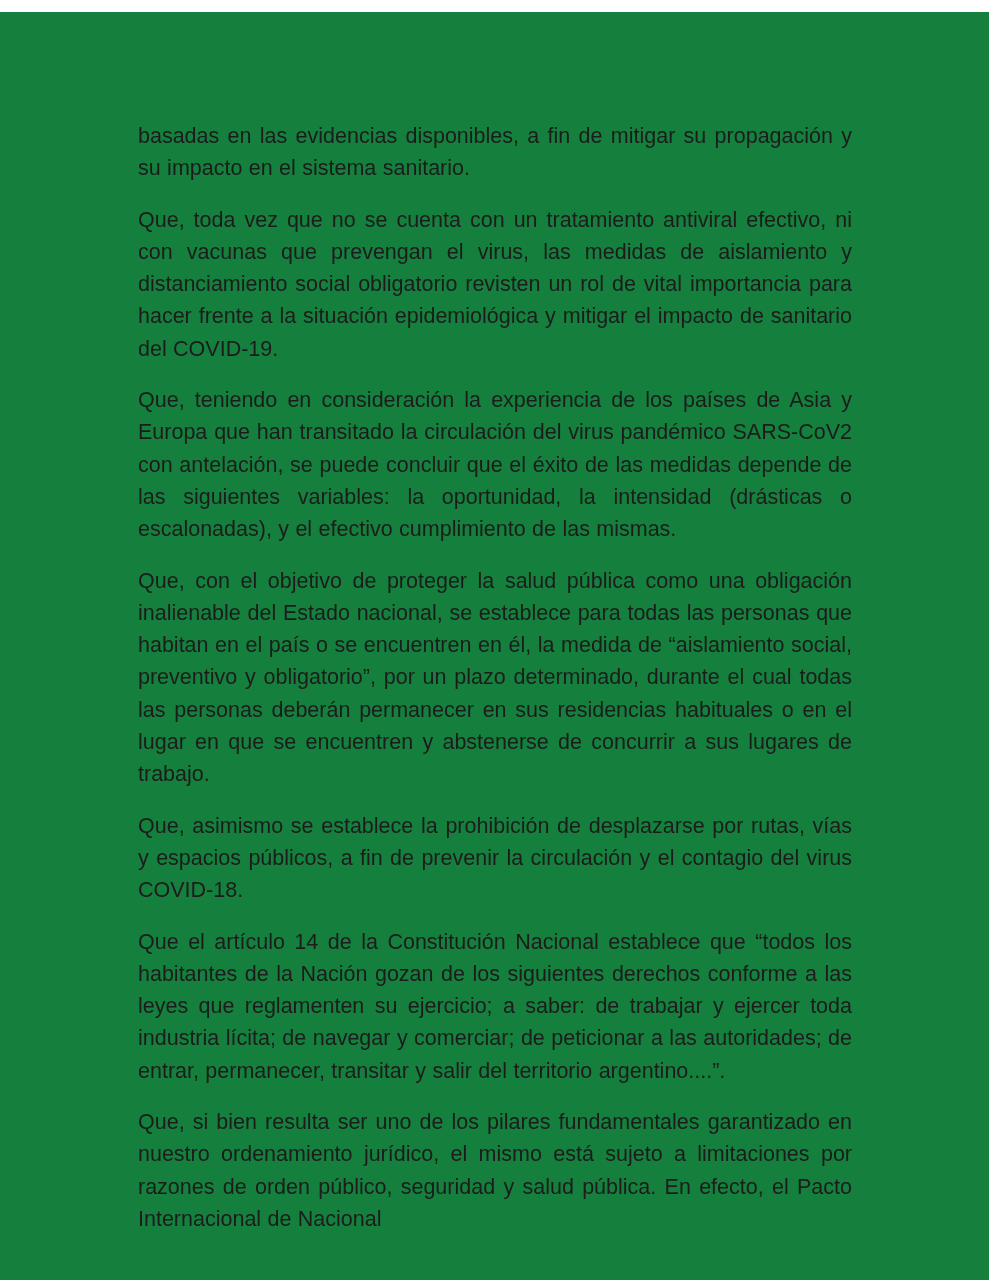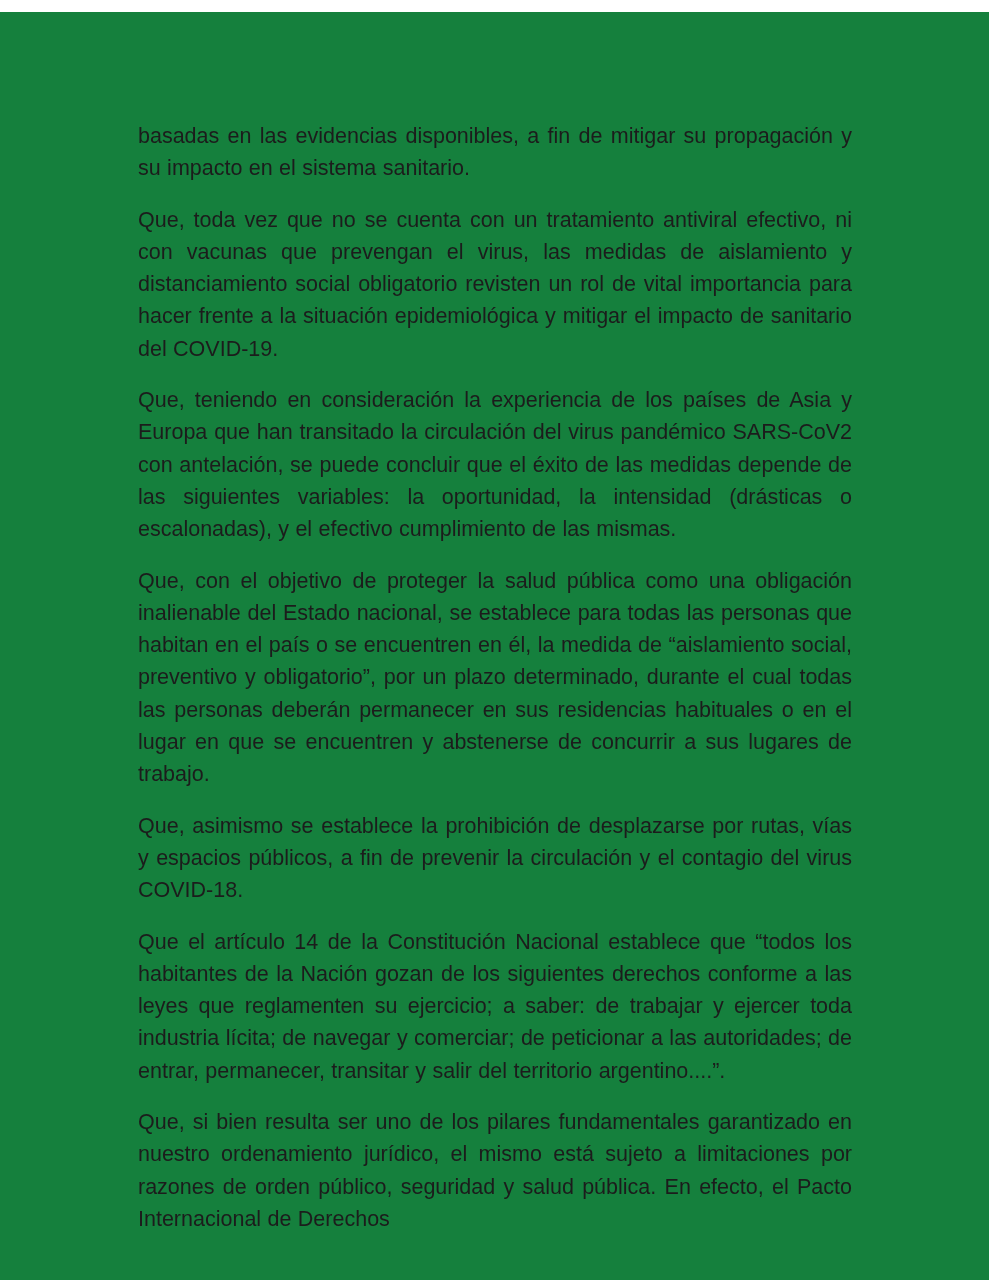--- a/index.html
+++ b/index.html
@@ -43,15 +43,15 @@
 <body>
 
 <div class="page">
   <div class="text-block">
     <p class="para">basadas en las evidencias disponibles, a fin de  mitigar su propagación y su impacto en el sistema sanitario.</p>
     <p class="para">Que, toda vez que no se cuenta con un tratamiento antiviral efectivo, ni con vacunas que prevengan el virus, las medidas de aislamiento y distanciamiento social obligatorio revisten un rol de vital importancia para hacer frente a la situación epidemiológica y mitigar el impacto de sanitario del COVID-19.</p>
     <p class="para">Que, teniendo en consideración la experiencia de los países de Asia y Europa que han transitado la circulación del virus pandémico  SARS-CoV2  con antelación, se puede concluir que el éxito de las medidas depende de las siguientes variables: la oportunidad, la intensidad (drásticas o escalonadas), y el efectivo cumplimiento de las mismas.</p>
     <p class="para">Que, con el objetivo de proteger la salud pública como una obligación inalienable del Estado nacional, se establece para todas las personas que habitan en el país o se encuentren en él, la medida de “aislamiento social, preventivo y obligatorio”, por un plazo determinado, durante el cual  todas las personas deberán permanecer en sus residencias habituales o en el lugar en que se encuentren y abstenerse de concurrir a sus lugares de trabajo.</p>
     <p class="para">Que, asimismo se establece la prohibición de desplazarse por rutas, vías y espacios públicos,  a fin de prevenir la circulación y el contagio del virus COVID-18.</p>
     <p class="para">Que el artículo 14 de la Constitución Nacional establece que “todos los habitantes de la Nación gozan de los siguientes derechos conforme a las leyes que reglamenten su ejercicio; a saber: de trabajar y ejercer toda industria lícita; de navegar y comerciar; de peticionar a las autoridades; de entrar, permanecer, transitar y salir del territorio argentino....”.</p>
-    <p class="para">Que, si bien resulta ser uno de los pilares fundamentales garantizado en nuestro ordenamiento jurídico, el mismo está sujeto a limitaciones por razones de orden público, seguridad y salud pública. En efecto, el Pacto Internacional de Derechos</p>
+    <p class="para">Que, si bien resulta ser uno de los pilares fundamentales garantizado en nuestro ordenamiento jurídico, el mismo está sujeto a limitaciones por razones de orden público, seguridad y salud pública. En efecto, el Pacto Internacional de Nacional</p>
   </div>
 </div>
 
 </body></html>

